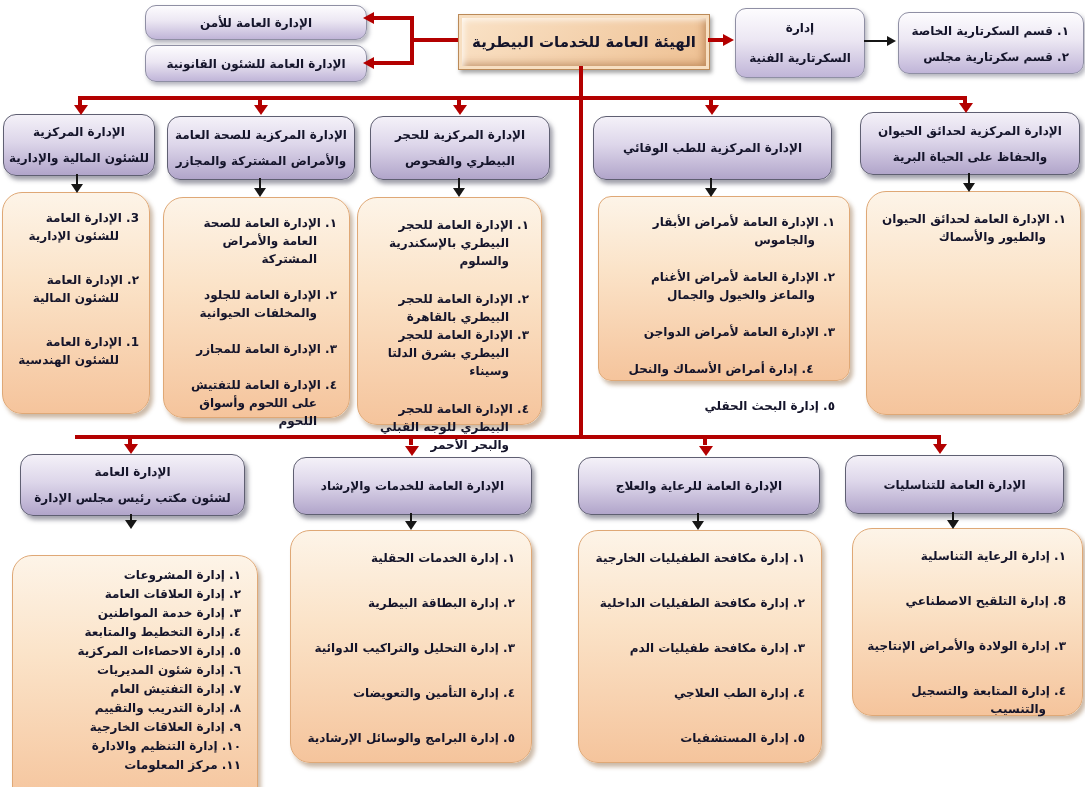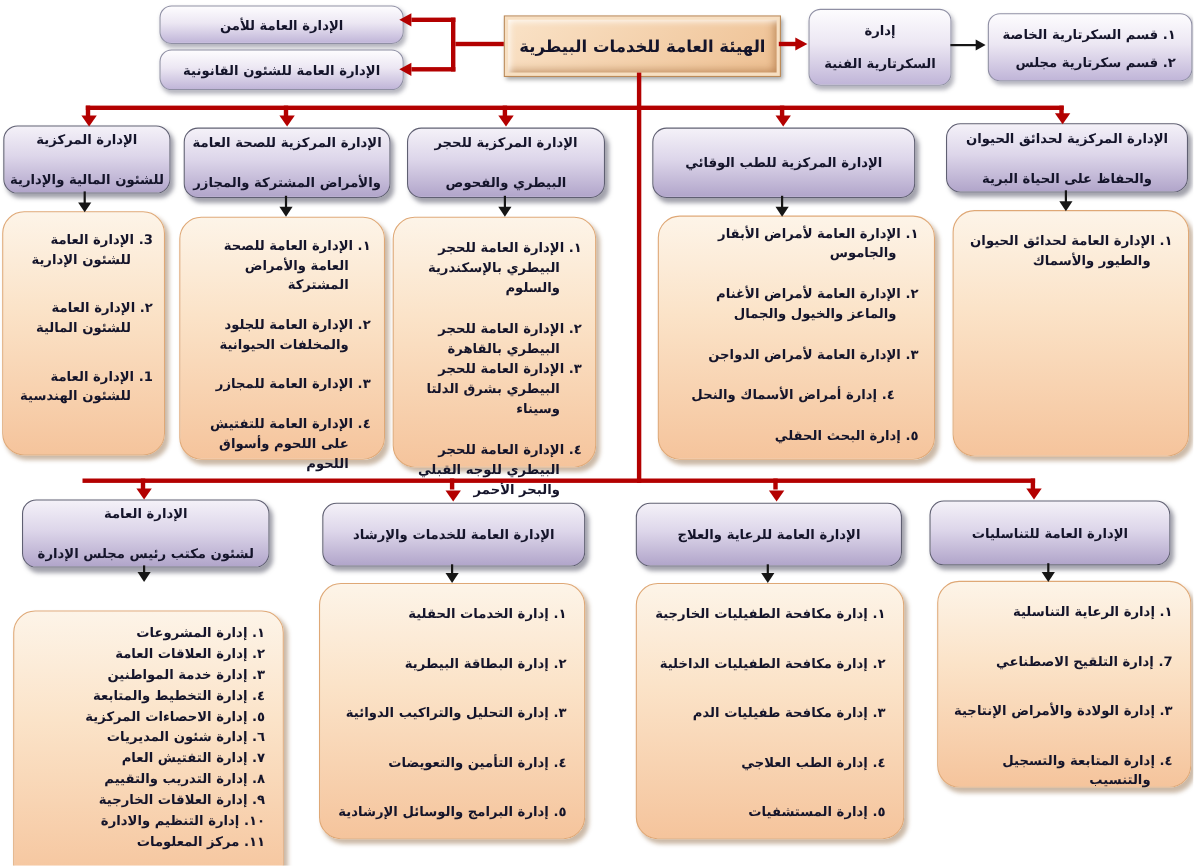--- a/index.html
+++ b/index.html
@@ -6,21 +6,21 @@
   #stage{position:relative;width:1085px;height:787px;background:#ffffff;overflow:hidden;
          font-family:"DejaVu Sans",sans-serif;font-weight:bold;color:#14142a;}
   .abs{position:absolute;}
   
   .lav{background:linear-gradient(180deg,#fdfcfe 0%,#ece7f3 45%,#c0b5d8 100%);
        border:1px solid #8f8fa4;border-radius:11px;box-shadow:2px 3px 4px rgba(90,90,110,.45);
        direction:rtl;}
   .hdr{background:linear-gradient(180deg,#f4f1f8 0%,#ddd6ea 45%,#b1a5ca 100%);
        border:1.5px solid #5f5f72;border-radius:13px;box-shadow:3px 4px 4px rgba(70,70,90,.5);
        direction:rtl;display:flex;align-items:center;justify-content:center;text-align:center;
-       white-space:pre-line;font-size:12px;line-height:36px;}
+       white-space:pre-line;font-size:12px;line-height:26px;}
   .peach{background:linear-gradient(180deg,#fdf4e8 0%,#fbe3c8 40%,#f5c49c 100%);
        border:1px solid #dfa876;border-radius:20px;box-shadow:3px 4px 4px rgba(140,100,60,.45);
        direction:rtl;font-size:12px;}
   .cflex{display:flex;align-items:center;justify-content:center;text-align:center;
        white-space:pre-line;font-size:12px;}
   .root-box{background:linear-gradient(135deg,#fae3c8,#eec092);
        border:1px solid #bb8a58;
        box-shadow:inset 0 0 0 3px #f7dfc2,inset 4px 4px 7px rgba(255,255,255,.95),
                   inset -5px -5px 8px rgba(150,90,40,.55),2px 3px 4px rgba(0,0,0,.35);
        display:flex;align-items:center;justify-content:center;text-align:center;
@@ -72,21 +72,21 @@
       <div class="item" style="margin-top: 18px;">٢. الإدارة العامة للجلود والمخلفات الحيوانية</div>
       <div class="item" style="margin-top: 18px;">٣. الإدارة العامة للمجازر</div>
       <div class="item" style="margin-top: 18px;">٤. الإدارة العامة للتفتيش على اللحوم وأسواق اللحوم</div>
     </div>
   <div class="abs peach" style="left:357px;top:197px;width:185px;height:228px;padding:18px 12px 0 6px;box-sizing:border-box;">
       <div class="item">١. الإدارة العامة للحجر البيطري بالإسكندرية والسلوم</div>
       <div class="item" style="margin-top: 20px;">٢. الإدارة العامة للحجر البيطري بالقاهرة</div>
       <div class="item" style="">٣. الإدارة العامة للحجر البيطري بشرق الدلتا وسيناء</div>
       <div class="item" style="margin-top: 20px;">٤. الإدارة العامة للحجر البيطري للوجه القبلي والبحر الأحمر</div>
     </div>
-  <div class="abs peach" style="left:598px;top:196px;width:252px;height:222px;padding:6px 14px 0 8px;box-sizing:border-box;">
+  <div class="abs peach" style="left:598px;top:196px;width:252px;height:185px;padding:16px 14px 0 8px;box-sizing:border-box;border-radius:13px;">
       <div class="item">١. الإدارة العامة لأمراض الأبقار والجاموس</div>
       <div class="item" style="margin-top: 19px;">٢. الإدارة العامة لأمراض الأغنام والماعز والخيول والجمال</div>
       <div class="item" style="margin-top: 19px;">٣. الإدارة العامة لأمراض الدواجن</div>
       <div class="item" style="margin-top: 19px; text-align: center;">٤. إدارة أمراض الأسماك والنحل</div>
       <div class="item" style="margin-top: 19px;">٥. إدارة البحث الحقلي</div>
     </div>
   <div class="abs peach" style="left:866px;top:191px;width:215px;height:224px;padding:18px 14px 0 8px;box-sizing:border-box;">
       <div class="item">١. الإدارة العامة لحدائق الحيوان والطيور والأسماك</div>
     </div>
 
@@ -118,21 +118,21 @@
     </div>
   <div class="abs peach" style="left:578px;top:530px;width:244px;height:233px;padding:18px 16px 16px 8px;box-sizing:border-box;">
       <div class="item">١. إدارة مكافحة الطفيليات الخارجية</div>
       <div class="item" style="margin-top: 27px;">٢. إدارة مكافحة الطفيليات الداخلية</div>
       <div class="item" style="margin-top: 27px;">٣. إدارة مكافحة طفيليات الدم</div>
       <div class="item" style="margin-top: 27px;">٤. إدارة الطب العلاجي</div>
       <div class="item" style="margin-top: 27px;">٥. إدارة المستشفيات</div>
     </div>
   <div class="abs peach" style="left:852px;top:528px;width:231px;height:188px;padding:18px 16px 0 8px;box-sizing:border-box;">
       <div class="item">١. إدارة الرعاية التناسلية</div>
-      <div class="item" style="margin-top: 27px;">7. إدارة التلقيح الاصطناعي</div>
+      <div class="item" style="margin-top: 27px;">8. إدارة التلقيح الاصطناعي</div>
       <div class="item" style="margin-top: 27px;">٣. إدارة الولادة والأمراض الإنتاجية</div>
       <div class="item" style="margin-top: 27px;">٤. إدارة المتابعة والتسجيل والتنسيب</div>
     </div>
 
   <div class="abs rl" style="left:410px;top:16px;width:4px;height:49px;"></div>
   <div class="abs rl" style="left:374px;top:16px;width:40px;height:4px;"></div>
   <div class="abs ar-left" style="left:363px;top:12px;"></div>
   <div class="abs rl" style="left:374px;top:61px;width:40px;height:4px;"></div>
   <div class="abs ar-left" style="left:363px;top:57px;"></div>
   <div class="abs rl" style="left:414px;top:38px;width:44px;height:4px;"></div>

